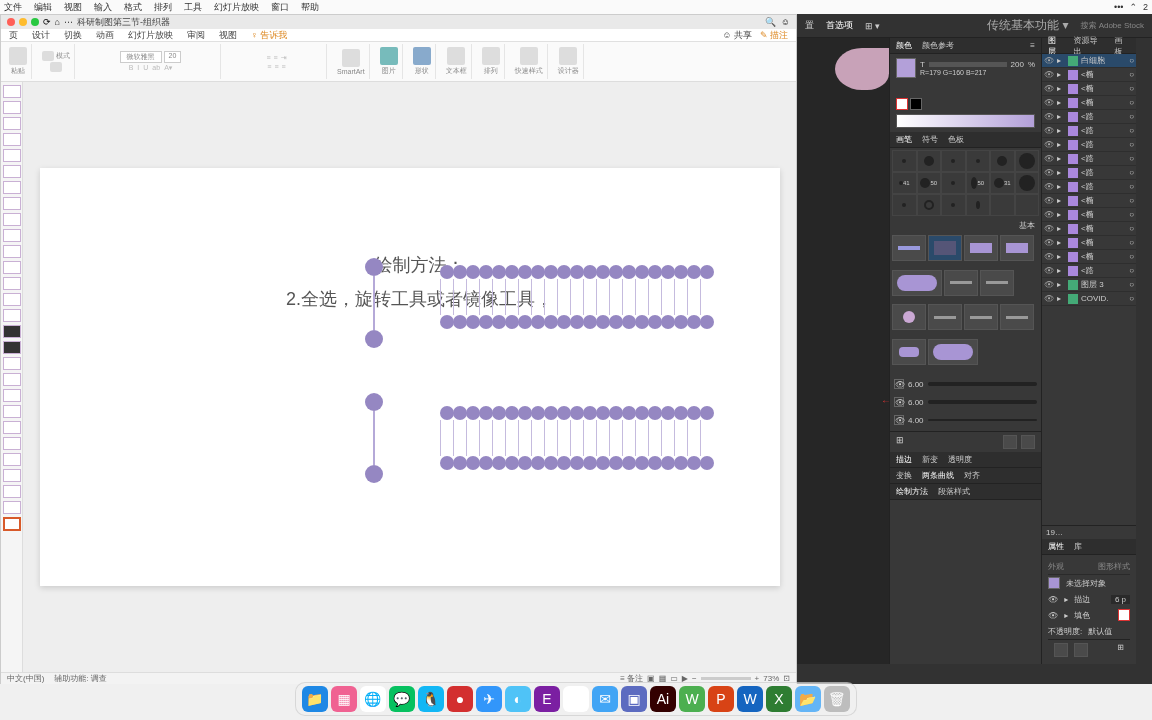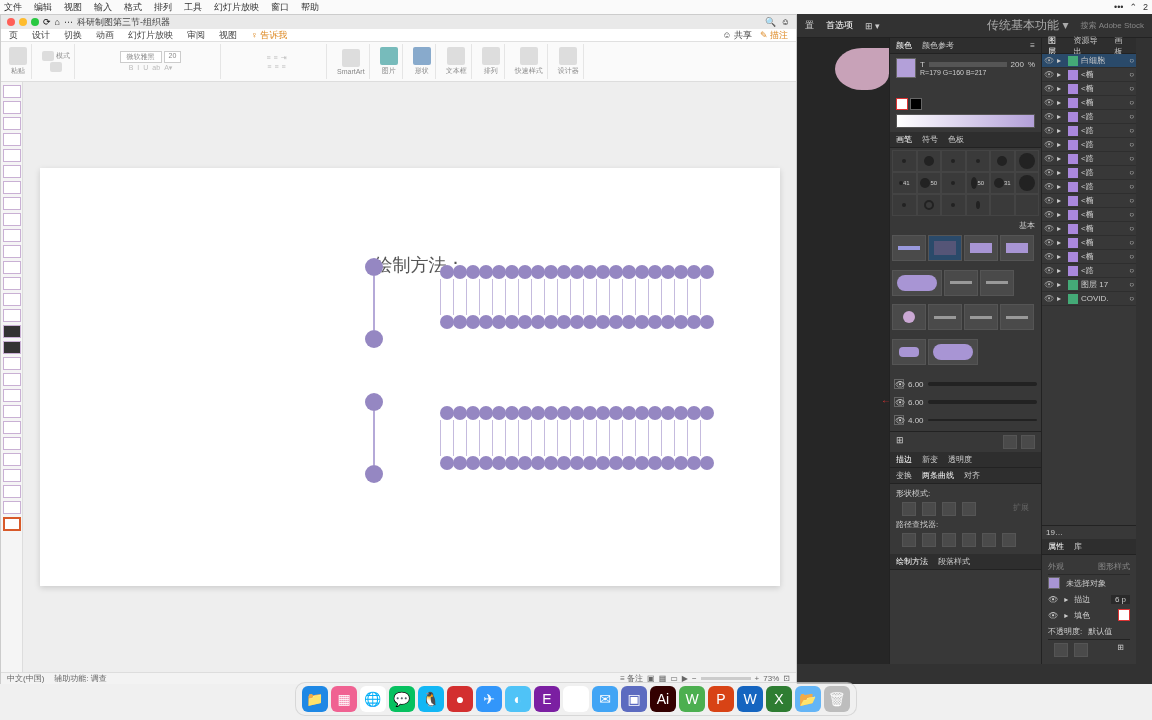--- a/index.html
+++ b/index.html
@@ -248,20 +248,21 @@
       <div class="thumb"></div>
       <div class="thumb"></div>
       <div class="thumb"></div>
       <div class="thumb"></div>
       <div class="thumb sel"></div>
     </div>
     <div class="slide-area">
       <div class="slide">
         <div class="slide-text">
           <div>绘制方法：</div>
+          <div>2.全选，旋转工具或者镜像工具，</div>
         </div>
 
         <div class="phospho" style="left:325px;top:90px">
           <span class="head"></span>
           <div class="tail"></div>
           <span class="head"></span>
         </div>
 
         <div class="phospho" style="left:325px;top:225px">
           <span class="head"></span>
@@ -607,39 +608,20 @@
           <span class="act">描边</span>
           <span>新变</span>
           <span>透明度</span>
         </div>
 
       <div class="panel-tabs">
           <span>变换</span>
           <span class="act">两条曲线</span>
           <span>对齐</span>
         </div>
-      <div class="prop-panel">
-        <div>形状模式:</div>
-        <div class="small-btns">
-            <div class="sb"></div>
-            <div class="sb"></div>
-            <div class="sb"></div>
-            <div class="sb"></div>
-            <span style="margin-left:auto;color:#666">扩展</span>
-          </div>
-        <div>路径查找器:</div>
-        <div class="small-btns">
-            <div class="sb"></div>
-            <div class="sb"></div>
-            <div class="sb"></div>
-            <div class="sb"></div>
-            <div class="sb"></div>
-            <div class="sb"></div>
-          </div>
-      </div>
       <div class="panel-tabs">
           <span class="act">绘制方法</span>
           <span>段落样式</span>
         </div>
     </div>
 
     <div class="ai-col2">
       <div class="panel-tabs">
           <span class="act">图层</span>
           <span>资源导出</span>
@@ -755,21 +737,21 @@
             <span class="eye">👁</span>
             <span style="width:8px">▸</span>
             <span class="sw p"></span>
             <span class="nm">&lt;路</span>
             <span>○</span>
           </div>
           <div class="layer-row">
             <span class="eye">👁</span>
             <span style="width:8px">▸</span>
             <span class="sw b"></span>
-            <span class="nm">图层 17</span>
+            <span class="nm">图层 3</span>
             <span>○</span>
           </div>
           <div class="layer-row">
             <span class="eye">👁</span>
             <span style="width:8px">▸</span>
             <span class="sw b"></span>
             <span class="nm">COVID.</span>
             <span>○</span>
           </div>
         </div>

